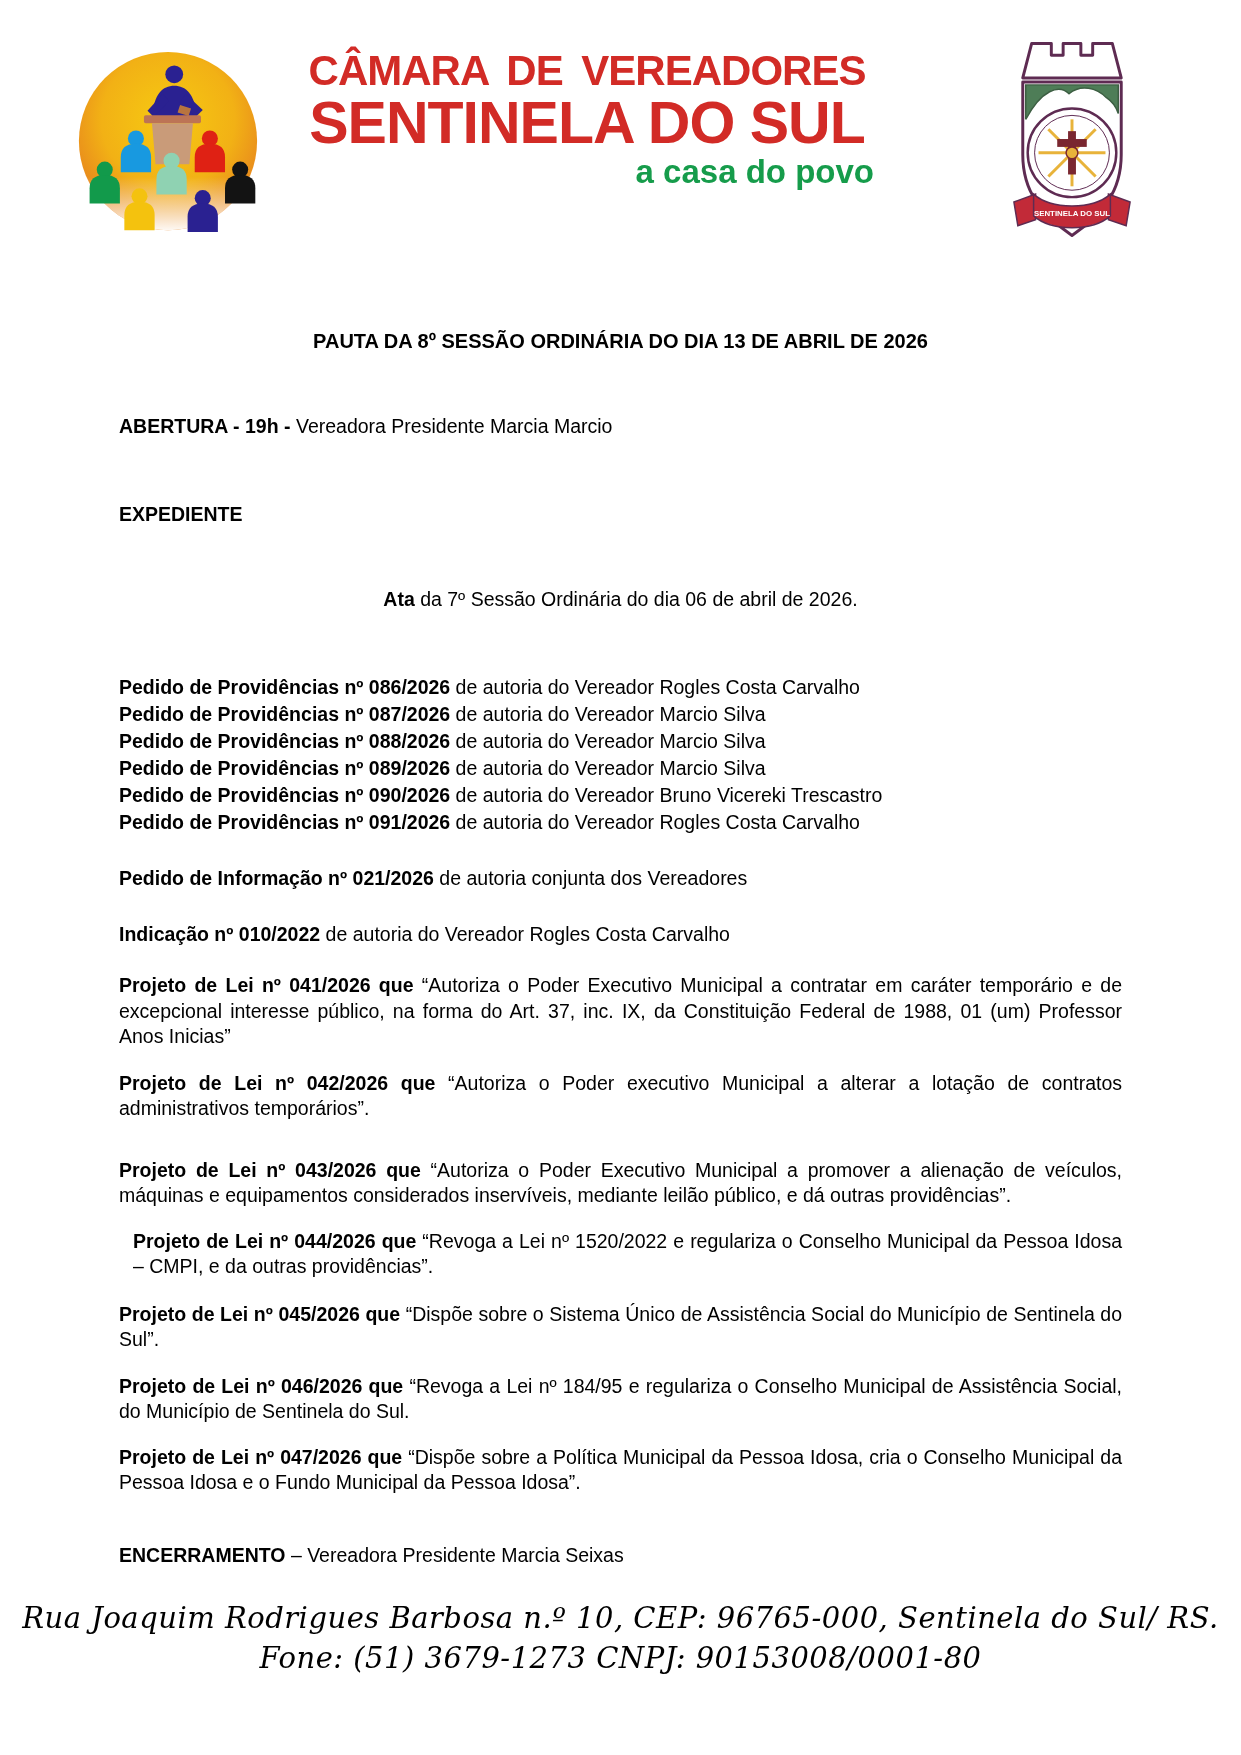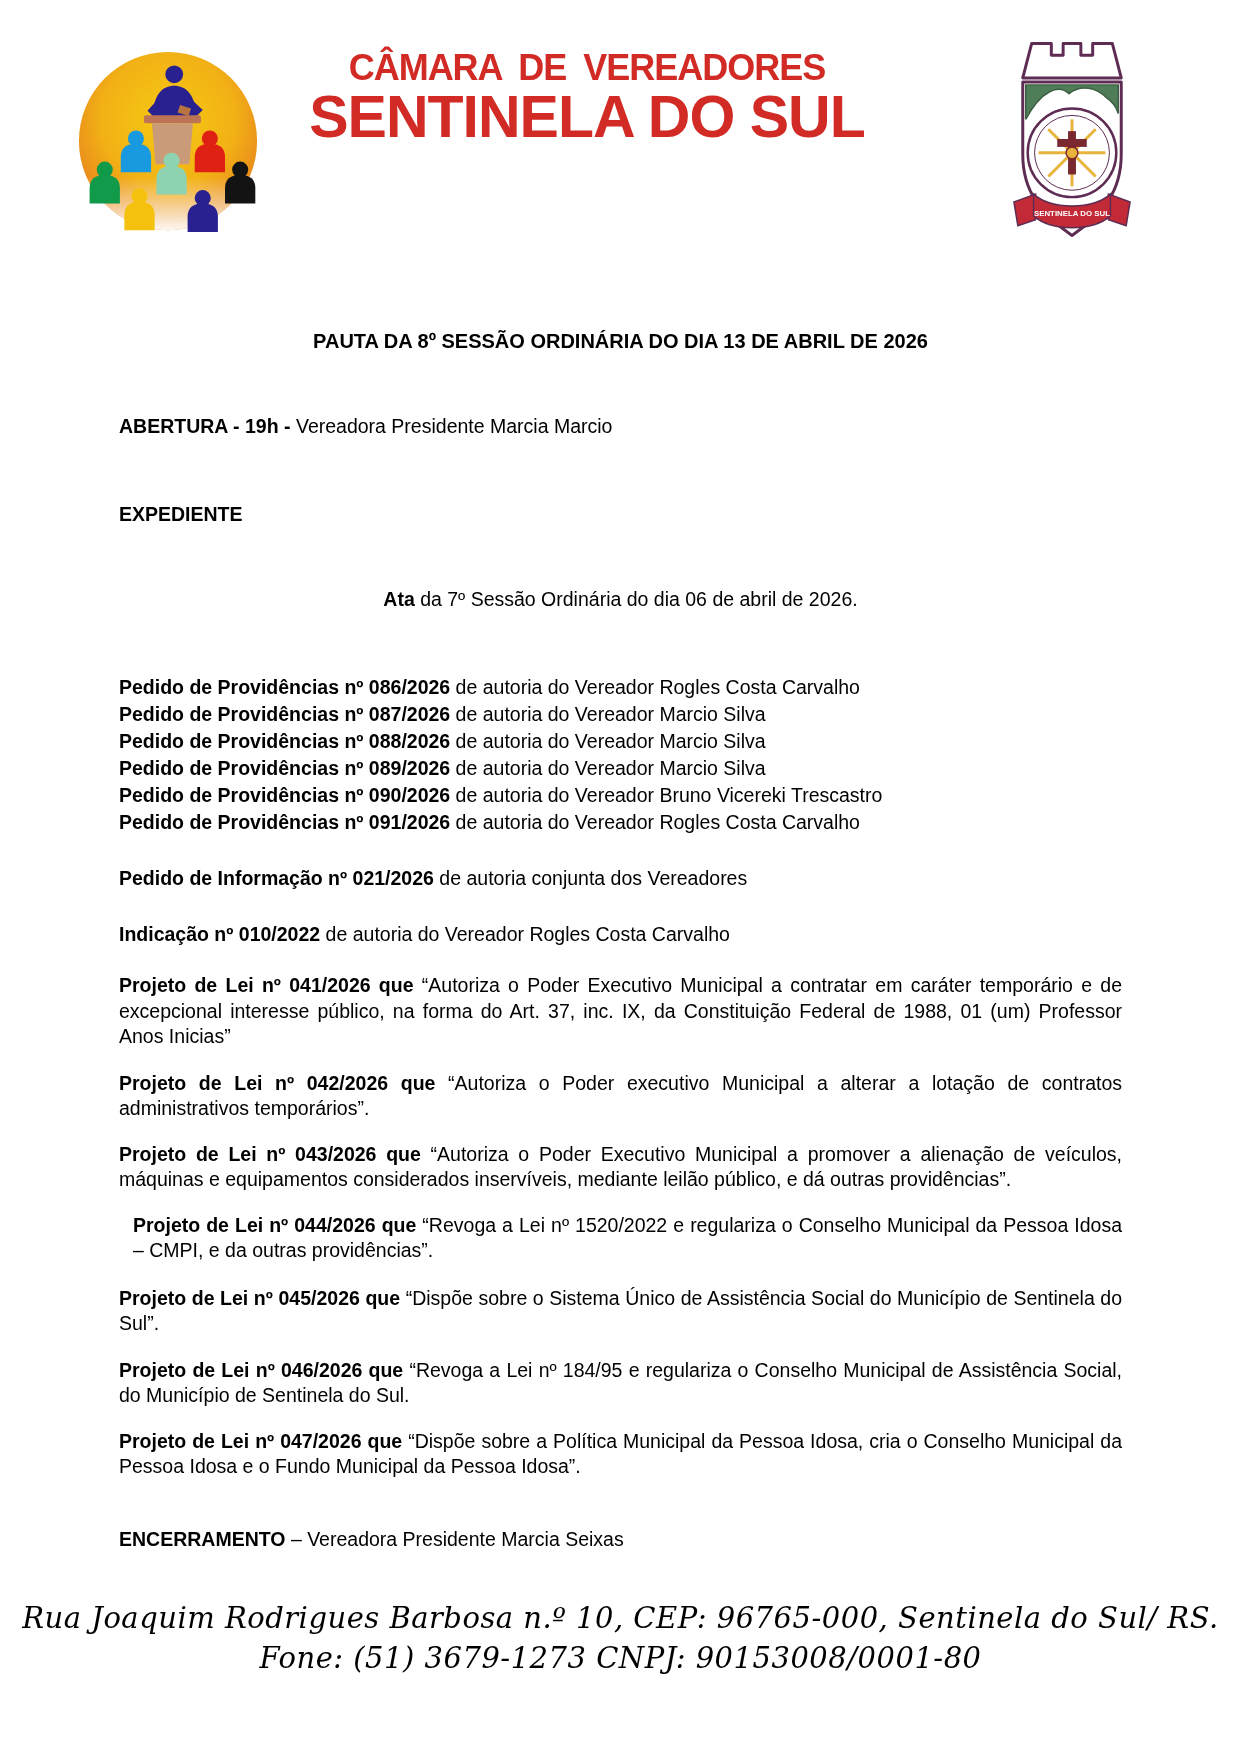--- a/index.html
+++ b/index.html
@@ -2,40 +2,40 @@
 <html><head>
 <meta charset="utf-8">
 <style>
   html,body{margin:0;padding:0;background:#ffffff;}
   .page{position:relative;width:1241px;height:1755px;background:#ffffff;overflow:hidden;
         font-family:"Liberation Sans",sans-serif;color:#000;}
 
   
   .logo-wrap{position:absolute;left:70px;top:38px;width:196px;height:208px;}
   .brand{position:absolute;left:292px;top:50px;width:590px;text-align:center;line-height:1.02;}
-  .brand-line1{font-weight:bold;font-size:36px;letter-spacing:-1px;word-spacing:8px;color:#d22b26;}
+  .brand-line1{font-weight:bold;font-size:42px;letter-spacing:-1px;word-spacing:8px;color:#d22b26;}
   .brand-line2{font-weight:bold;font-size:59px;letter-spacing:-1px;color:#d22b26;}
   .brand-tagline{font-weight:bold;font-size:33px;color:#169c4b;text-align:right;padding-right:8px;margin-top:2px;}
   .crest-wrap{position:absolute;left:1008px;top:36px;width:128px;height:210px;}
 
   
   .content{padding:0 119px;font-size:19.5px;}
   .b{font-weight:bold;}
   h1.title{margin:330px 0 0 0;text-align:center;font-size:20px;font-weight:bold;}
   .line{margin:0;line-height:27px;}
   .par{margin:0;line-height:25.5px;text-align:justify;}
   .sec-abertura{margin-top:60px;}
   .sec-expediente{margin-top:61px;}
   .sec-ata{margin-top:58px;text-align:center;}
   .sec-pedidos{margin-top:61px;}
   .sec-info{margin-top:29px;}
   .sec-indicacao{margin-top:29px;}
   .sec-p041{margin-top:25px;}
   .sec-p042{margin-top:21px;}
-  .sec-p043{margin-top:20px;}
+  .sec-p043{margin-top:36px;}
   .sec-p044{margin-top:20px;margin-left:14px;}
   .sec-p045{margin-top:22px;}
   .sec-p046{margin-top:21px;}
   .sec-p047{margin-top:20px;}
   .sec-encerramento{margin-top:46px;}
 
   
   .footer{position:absolute;left:0;right:0;top:1598px;text-align:center;
           font-family:"DejaVu Serif",serif;font-style:italic;font-size:29px;line-height:40px;
           letter-spacing:0.5px;}
@@ -80,20 +80,21 @@
       <use href="#person" transform="translate(22,128)" fill="#129a4b"></use>
       <use href="#person" transform="translate(174,128)" fill="#131313"></use>
       <use href="#person" transform="translate(61,158)" fill="#f4c20e"></use>
       <use href="#person" transform="translate(132,160)" fill="#2a2191"></use>
     </svg>
   </div>
 
   <div class="brand">
     <div class="brand-line1">CÂMARA DE VEREADORES</div>
     <div class="brand-line2">SENTINELA DO SUL</div>
+    <div class="brand-tagline">a casa do povo</div>
   </div>
 
   <div class="crest-wrap">
     <svg viewBox="0 0 130 212" width="128" height="210">
 
       <path d="M15,42 L24,7 H44 V19 H56 V7 H74 V19 H86 V7 H106 L115,42 Z" fill="#ffffff" stroke="#5e2b52" stroke-width="3" stroke-linejoin="round"></path>
 
       <path d="M15,46 H115 V120 C115,158 96,180 65,202 C34,180 15,158 15,120 Z" fill="#ffffff" stroke="#5e2b52" stroke-width="3" stroke-linejoin="round"></path>
 
       <path d="M18,84 C34,54 52,48 62,58 C74,48 90,52 100,62 C106,66 110,72 112,78 L112,49 H18 Z" fill="#4e7d57" stroke="#3c5e42" stroke-width="1.5"></path>

